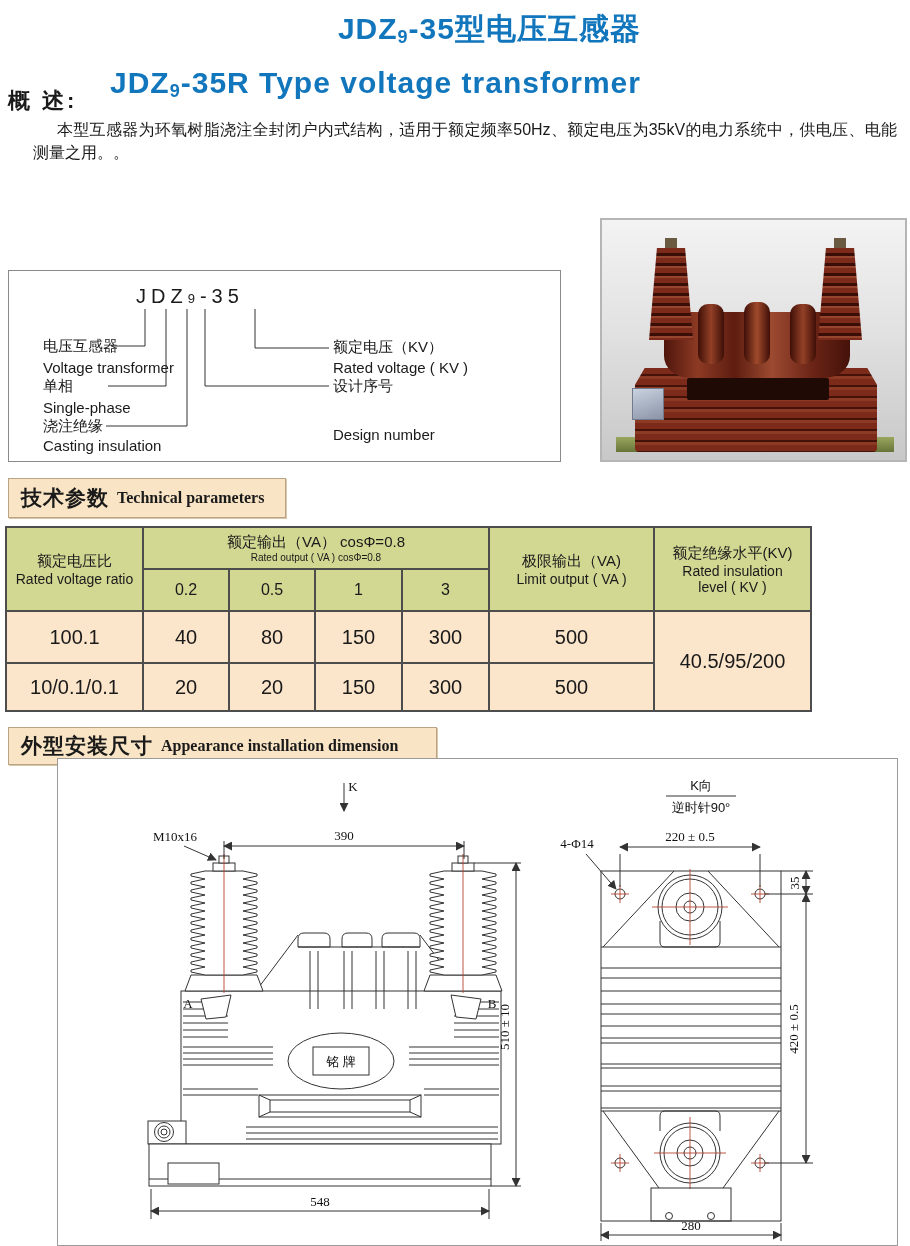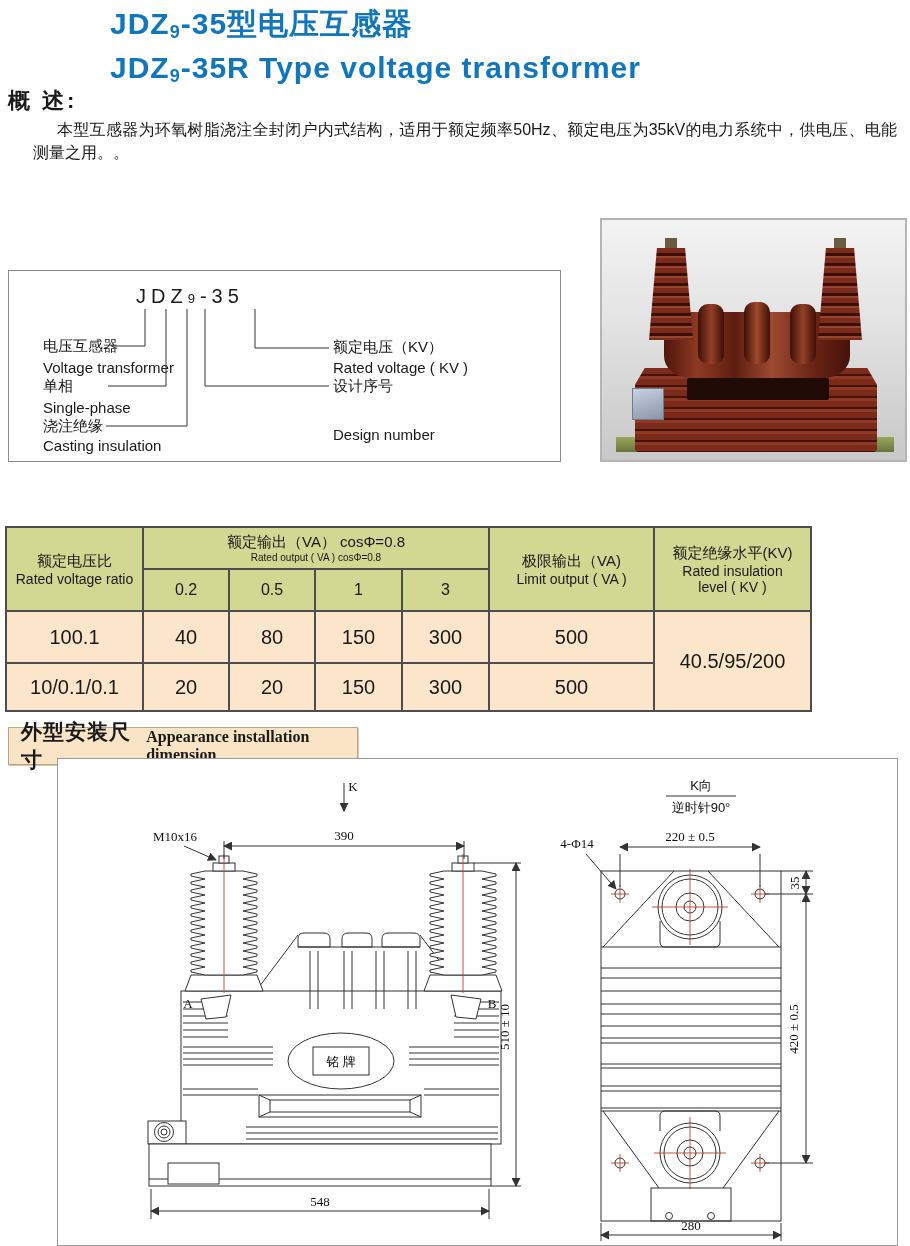--- a/index.html
+++ b/index.html
@@ -1,22 +1,22 @@
 <!DOCTYPE html>
 <html><head>
 <meta charset="utf-8">
 <style>
   html,body{margin:0;padding:0;background:#fff;}
   #page{position:relative;width:910px;height:1246px;background:#fff;overflow:hidden;
         font-family:"Liberation Sans",sans-serif;color:#1a1a1a;}
   .abs{position:absolute;}
 
   
-  .title{left:110px;top:6px;line-height:35px;font-weight:bold;color:#1276bd;
-         font-size:30px;letter-spacing:1px;white-space:nowrap;}
+  .title{left:110px;top:6px;line-height:46px;font-weight:bold;color:#1276bd;
+         font-size:30px;letter-spacing:1px;white-space:nowrap;text-align:right;}
   .title .sub{font-size:18px;vertical-align:-4px;}
 
   
   .ov-head{left:8px;top:86px;font-size:22px;font-weight:bold;letter-spacing:3px;}
   .paras{left:33px;top:118px;width:864px;font-size:16px;line-height:23px;}
   .paras p{margin:0;text-indent:24px;text-align:justify;}
 
   
   .sec{background:#f9e5c5;border:1px solid #b9a586;box-shadow:1px 1px 0 #d8c6a8;
        display:flex;align-items:center;padding-left:12px;box-sizing:border-box;}
@@ -100,20 +100,24 @@
     <div class="abs" style="left:96px;top:84px;width:26px;height:60px;border-radius:10px;background:linear-gradient(90deg,#3f0f07,#934026,#3f0f07);"></div>
     <div class="abs" style="left:142px;top:82px;width:26px;height:62px;border-radius:10px;background:linear-gradient(90deg,#3f0f07,#a04a2c,#3f0f07);"></div>
     <div class="abs" style="left:188px;top:84px;width:26px;height:60px;border-radius:10px;background:linear-gradient(90deg,#3f0f07,#934026,#3f0f07);"></div>
     <div class="abs rib-v" style="left:47px;top:28px;width:44px;height:92px;clip-path:polygon(18% 0,82% 0,100% 100%,0 100%);"></div>
     <div class="abs rib-v" style="left:216px;top:28px;width:44px;height:92px;clip-path:polygon(18% 0,82% 0,100% 100%,0 100%);"></div>
     <div class="abs" style="left:63px;top:18px;width:12px;height:10px;background:#6a5a42;"></div>
     <div class="abs" style="left:232px;top:18px;width:12px;height:10px;background:#6a5a42;"></div>
     <div class="abs" style="left:30px;top:168px;width:30px;height:30px;background:linear-gradient(160deg,#c9d2e0,#8a94a6);border:1px solid #707a8c;"></div>
   </div>
 
+  <div class="abs sec" style="left:8px;top:478px;width:278px;height:40px;">
+    <span class="cn">技术参数</span>
+    <span class="en">Technical parameters</span>
+  </div>
 
   <table class="tech abs" style="left:5px;top:526px;">
     <colgroup>
         <col style="width:137px">
         <col style="width:86px">
         <col style="width:86px">
         <col style="width:87px">
         <col style="width:87px">
         <col style="width:165px">
         <col style="width:157px">
@@ -157,21 +161,21 @@
       <td class="bd">10/0.1/0.1</td>
       <td class="bd">20</td>
       <td class="bd">20</td>
       <td class="bd">150</td>
       <td class="bd">300</td>
       <td class="bd">500</td>
     </tr>
   </tbody>
     </table>
 
-  <div class="abs sec" style="left:8px;top:727px;width:350px;height:38px;">
+  <div class="abs sec" style="left:8px;top:727px;width:429px;height:38px;">
     <span class="cn">外型安装尺寸</span>
     <span class="en">Appearance installation dimension</span>
   </div>
 
   <div class="abs draw">
     <svg width="839" height="486" viewBox="0 0 839 486">
       <defs>
         <marker id="arr" viewBox="0 0 10 10" refX="9" refY="5" markerWidth="9" markerHeight="9" orient="auto-start-reverse">
           <path d="M0 0L10 5L0 10z" fill="#333"></path>
         </marker>

